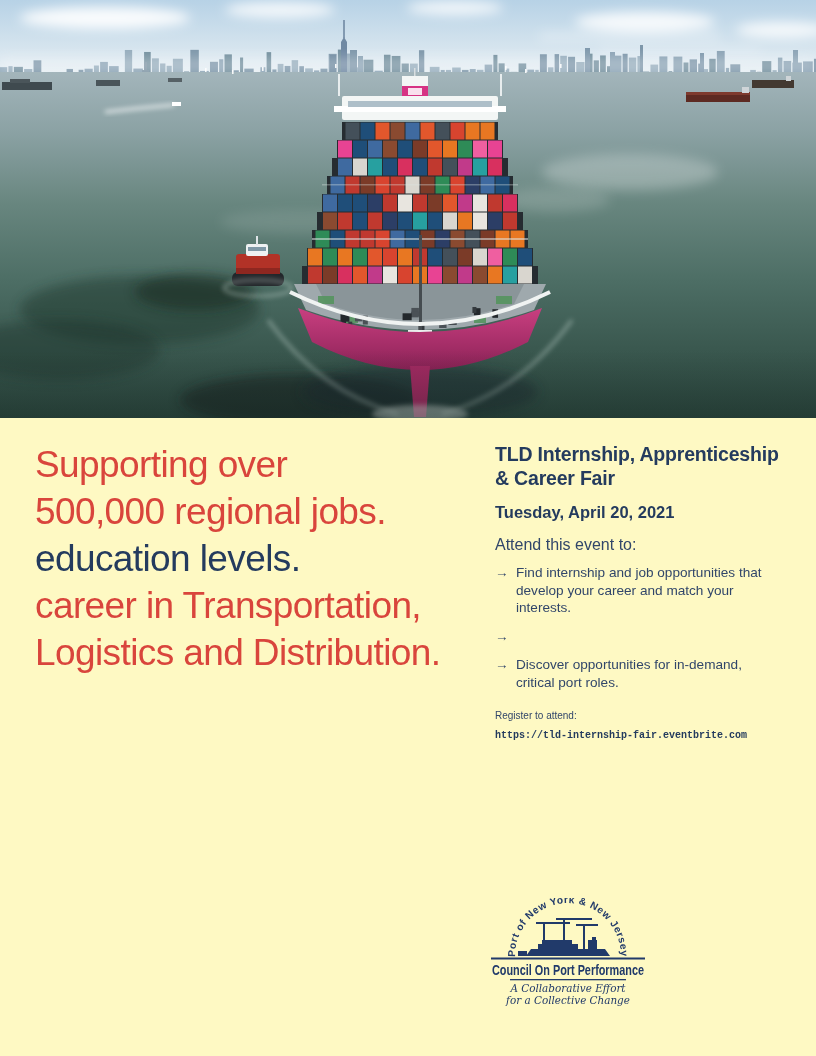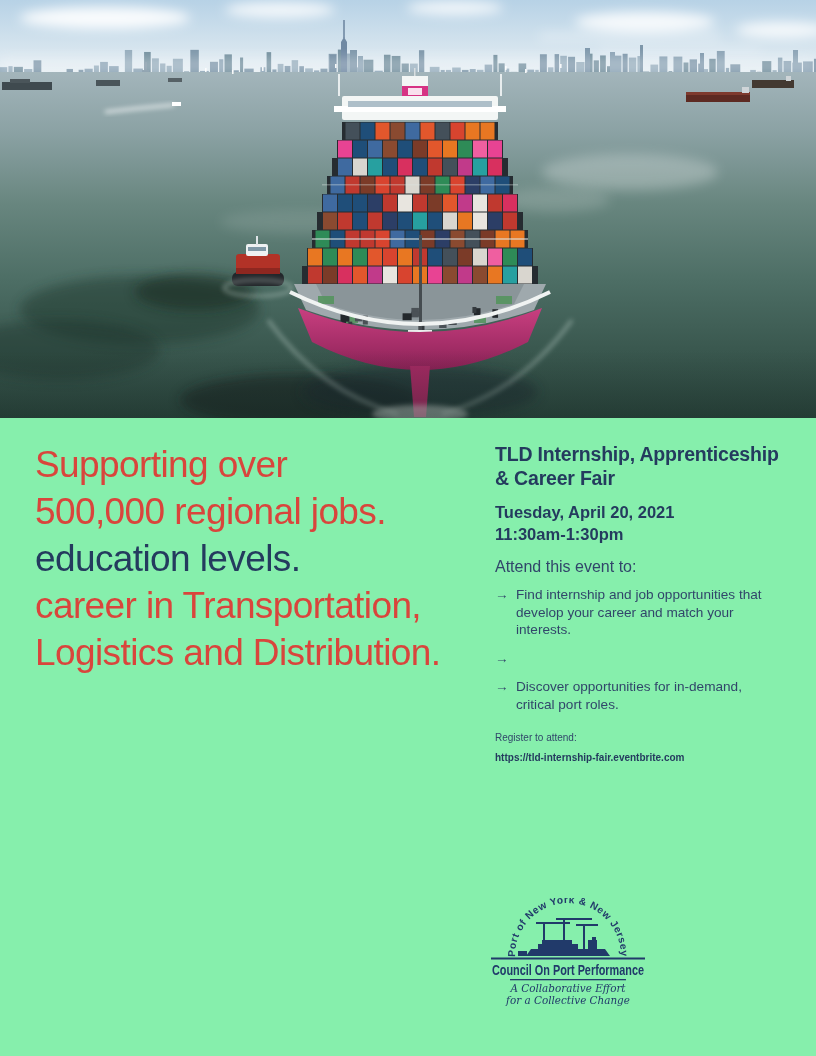--- a/index.html
+++ b/index.html
@@ -1,18 +1,18 @@
 <!DOCTYPE html>
 <html style="--red: #d9453c; --navy: #243b5e; --navy-body: #31466a;"><head>
 <meta charset="utf-8">
 <style>
   html,body{margin:0;padding:0;background:#ffffff;}
   body{width:816px;height:1056px;position:relative;overflow:hidden;
        font-family:"Liberation Sans",sans-serif;}
-  .page{position:absolute;inset:0;background:#86efac;}
+  .page{position:absolute;inset:0;background:#fef9c3;}
 
   
   .hero{position:absolute;top:0;left:0;width:816px;height:418px;display:block;}
 
   
   .headline{position:absolute;left:35px;top:441px;width:452px;}
   .headline div{font-size:37px;line-height:47px;letter-spacing:-0.6px;font-weight:500;}
   .hl-red{color:var(--red);}
   .hl-navy{color:var(--navy);}
 
@@ -21,21 +21,21 @@
   .r-title div{font-size:19.5px;font-weight:700;line-height:24px;letter-spacing:-0.2px;color:var(--navy);}
   .r-date{margin-top:11px;}
   .r-date div{font-size:16.5px;font-weight:700;line-height:22px;color:var(--navy);}
   .r-body{margin-top:13px;font-size:13.6px;line-height:19.5px;letter-spacing:-0.05px;color:var(--navy-body);}
   .r-attend{margin-top:13px;font-size:16px;color:var(--navy-body);}
   .bullets{margin-top:10px;}
   .bullet{display:flex;gap:7px;margin-bottom:11px;font-size:13.6px;line-height:17.5px;color:var(--navy-body);}
   .bullet .arrow{flex:0 0 14px;color:var(--navy-body);}
   .bullet .btext{max-width:264px;}
   .r-register{margin-top:15px;font-size:10px;line-height:20px;color:var(--navy-body);}
-  .r-url{font-weight:700;color:var(--navy);cursor:pointer;}
+  .r-url{font-weight:700;color:var(--navy);cursor:pointer;font-family:Liberation Mono, monospace;}
 
   
   .logo{position:absolute;left:488px;top:898px;width:160px;height:114px;}
 </style>
 </head>
 <body>
 
 <div class="page">
 
   <svg class="hero" viewBox="0 0 816 418" role="img" aria-label="Aerial photo of a container ship loaded with colorful containers sailing toward the Manhattan skyline, escorted by a red tugboat">
@@ -447,21 +447,20 @@
     <div class="hl-red">Logistics and Distribution.</div>
   </div>
 
   <div class="right">
     <div class="r-title">
       <div>TLD Internship, Apprenticeship</div>
       <div>&amp; Career Fair</div>
     </div>
     <div class="r-date">
       <div>Tuesday, April 20, 2021</div>
-      <div>11:30am-1:30pm</div>
     </div>
     <div class="r-attend">Attend this event to:</div>
     <div class="bullets">
       <div class="bullet">
         <span class="arrow">→</span>
         <span class="btext">Find internship and job opportunities that develop your career and match your interests.</span>
       </div>
       <div class="bullet">
         <span class="arrow">→</span>
       </div>

